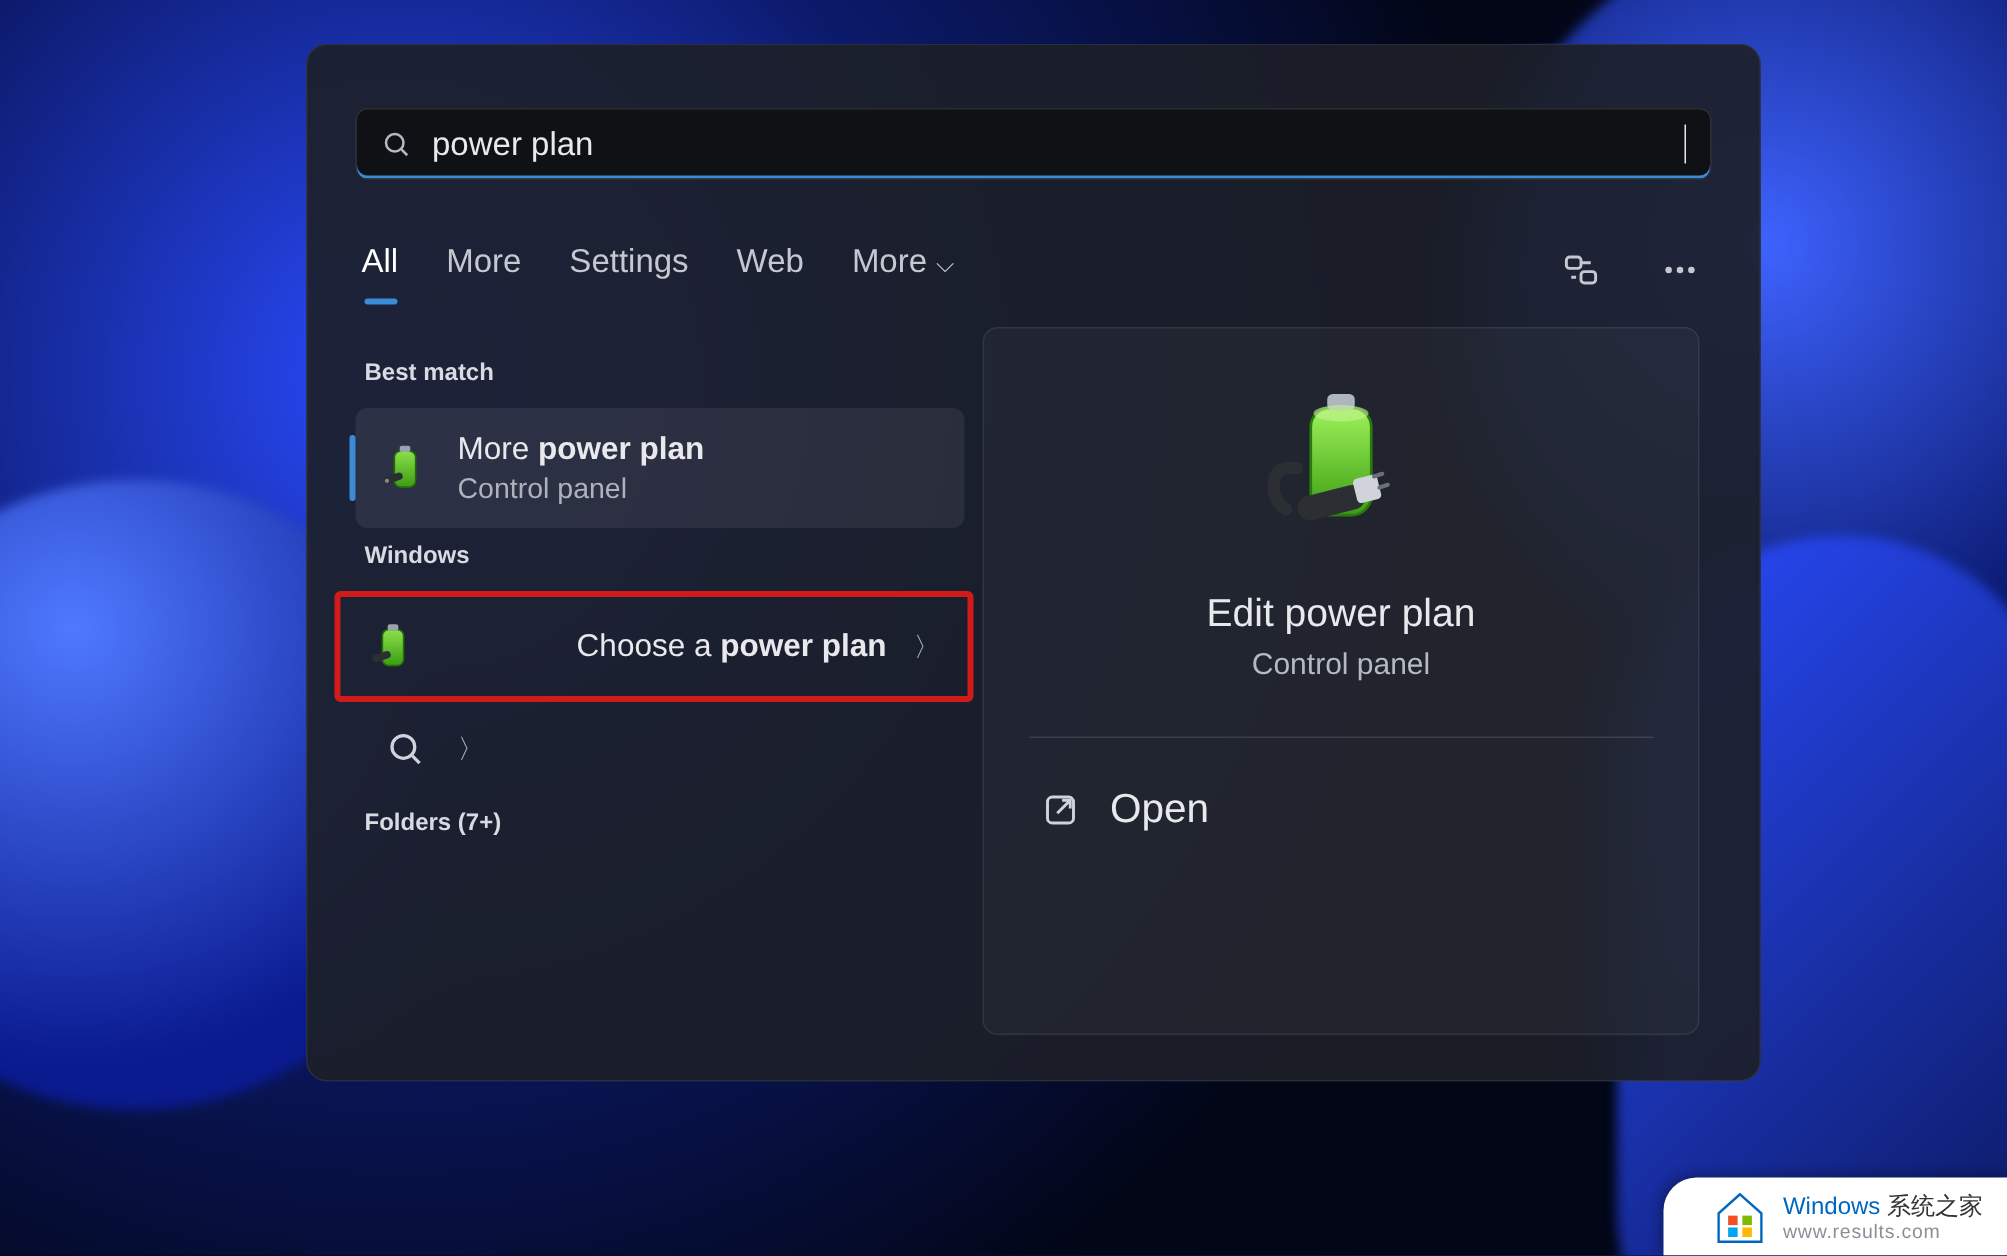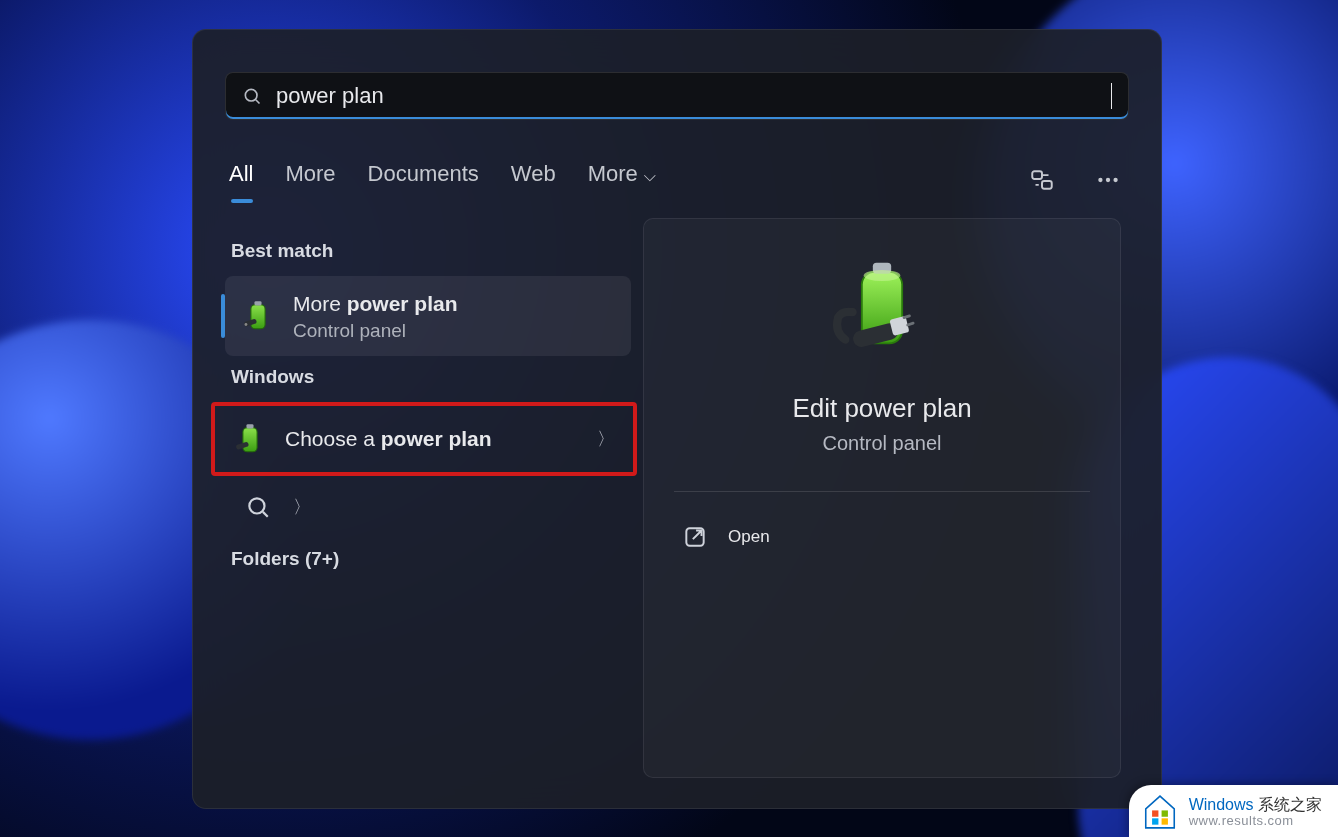--- a/index.html
+++ b/index.html
@@ -13,22 +13,22 @@
   .bg-swirl {
     position: absolute; inset: 0; overflow: hidden; z-index: 0;
   }
   .bg-swirl .blob { position: absolute; border-radius: 50%; filter: blur(4px); }
   .bg-swirl .b1 { width: 420px; height: 420px; left: -120px; top: 320px; background: radial-gradient(circle at 30% 30%, #4f79ff, #0a1a8f 70%); transform: rotate(25deg);}
   .bg-swirl .b2 { width: 520px; height: 520px; right: -160px; top: -60px; background: radial-gradient(circle at 40% 40%, #3e63ff, #071566 70%); transform: rotate(-15deg);}
   .bg-swirl .b3 { width: 300px; height: 600px; right: -40px; bottom: -120px; background: linear-gradient(135deg, #2a4cff, #061045); border-radius: 160px; }
 
   .panel {
     position: absolute;
-    left: 192px; top: 29px;
-    width: 970px; height: 780px;
+    left: 204px; top: 29px;
+    width: 970px; height: 692px;
     background: rgba(28, 32, 40, 0.92);
     border: 1px solid rgba(255,255,255,0.08);
     border-radius: 14px;
     backdrop-filter: blur(20px);
     color: #e8e9ec;
     z-index: 5;
     overflow: hidden;
   }
 
   .search-wrap {
@@ -57,21 +57,21 @@
     content: ""; position: absolute; left: 2px; bottom: -4px; width: 22px; height: 4px;
     background: #3a8cd9; border-radius: 2px;
   }
   .tabs .spacer { flex: 1; }
   .tabs .iconbtn { width: 34px; height: 34px; display: flex; align-items: center; justify-content: center; color: #c5c8cf; cursor: pointer; }
   .chev { font-size: 16px; margin-left: 6px; }
 
   .left-col {
     position: absolute; left: 32px; top: 200px; width: 406px;
   }
-  .section-label { font-size: 19px; font-weight: 600; color: #d8dbe2; margin: 10px 6px 14px; }
+  .section-label { font-size: 16px; font-weight: 600; color: #d8dbe2; margin: 10px 6px 14px; }
 
   .result {
     display: flex; align-items: center; gap: 18px;
     padding: 14px 16px; border-radius: 8px; cursor: pointer; position: relative;
   }
   .result.selected { background: rgba(255,255,255,0.07); }
   .result.selected::before {
     content: ""; position: absolute; left: -4px; top: 18px; bottom: 18px; width: 4px;
     background: #3a8cd9; border-radius: 2px;
   }
@@ -80,48 +80,48 @@
   .result .title b { font-weight: 600; }
   .result .sub { font-size: 19px; color: #aeb2bb; margin-top: 2px; }
   .result .arrow { color: #aeb2bb; font-size: 18px; }
 
   .highlighted-box {
     border: 4px solid #d11a1a;
     border-radius: 4px;
     padding: 2px;
     margin-left: -14px; margin-right: -6px;
   }
-  .highlighted-box .result { border-radius: 4px; }
+  .highlighted-box .result { border-radius: 4px; text-align: right; }
 
   .right-pane {
     position: absolute; left: 450px; top: 188px; right: 40px; bottom: 30px;
     background: rgba(255,255,255,0.03);
     border: 1px solid rgba(255,255,255,0.08);
     border-radius: 10px;
     padding: 40px 30px;
     display: flex; flex-direction: column; align-items: center;
   }
   .right-pane .big-icon { width: 110px; height: 110px; margin-bottom: 24px; }
   .right-pane .r-title { font-size: 26px; color: #e8e9ec; text-align: center; }
   .right-pane .r-sub { font-size: 20px; color: #b5b9c2; margin-top: 8px; }
   .right-pane .divider { align-self: stretch; height: 1px; background: rgba(255,255,255,0.12); margin: 36px 0 20px; }
   .right-pane .action {
     align-self: stretch; display: flex; align-items: center; gap: 20px;
-    padding: 12px 8px; font-size: 17px; color: #e8e9ec; border-radius: 6px; cursor: pointer;
+    padding: 12px 8px; font-size: 27px; color: #e8e9ec; border-radius: 6px; cursor: pointer;
   }
   .right-pane .action svg { width: 26px; height: 26px; color: #cfd3db; }
 
   
   .r-icon { width: 34px; height: 34px; flex-shrink: 0; display:flex; align-items:center; justify-content:center;}
 
   
   .wm {
     position: absolute; right: 0; bottom: 0; z-index: 20;
     background: #ffffff; border-top-left-radius: 22px;
-    padding: 8px 16px 6px 12px; display: flex; align-items: center; gap: 10px;
+    padding: 8px 16px 6px 32px; display: flex; align-items: center; gap: 10px;
     box-shadow: -2px -2px 8px rgba(0,0,0,0.3);
   }
   .wm .logo { width: 38px; height: 38px; }
   .wm .txt { line-height: 1.1; }
   .wm .l1 { font-size: 16px; color: #0067c0; font-weight: 400; }
   .wm .l1 .cn { color: #333; font-weight: 500; }
   .wm .l2 { font-size: 13px; color: #8a8f98; letter-spacing: 0.5px; }
 </style>
 </head>
 <body>
@@ -139,21 +139,21 @@
         <circle cx="11" cy="11" r="7"></circle>
         <line x1="21" y1="21" x2="16.5" y2="16.5"></line>
       </svg>
     <input type="text" value="power plan" style="">
     <span class="caret"></span>
   </div>
 
   <div class="tabs">
     <span class="tab active">All</span>
     <span class="tab">More</span>
-    <span class="tab">Documents</span>
+    <span class="tab">Settings</span>
     <span class="tab">Web</span>
     <span class="tab"><span>More</span><span class="chev">⌵</span></span>
     <span class="spacer"></span>
     <span class="iconbtn">
       <svg viewBox="0 0 24 24" width="26" height="26" fill="none" stroke="currentColor" stroke-width="1.8">
           <rect x="3" y="4" width="9" height="7" rx="2"></rect>
           <rect x="12" y="13" width="9" height="7" rx="2"></rect>
           <path d="M12 7.5h6M6 16.5h3"></path>
         </svg>
     </span>

